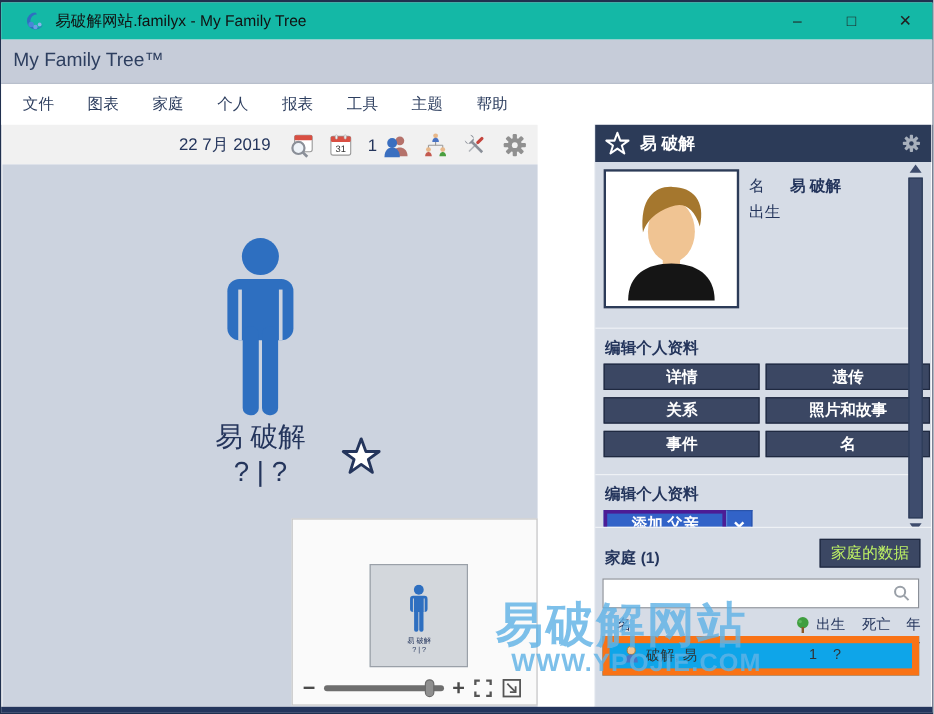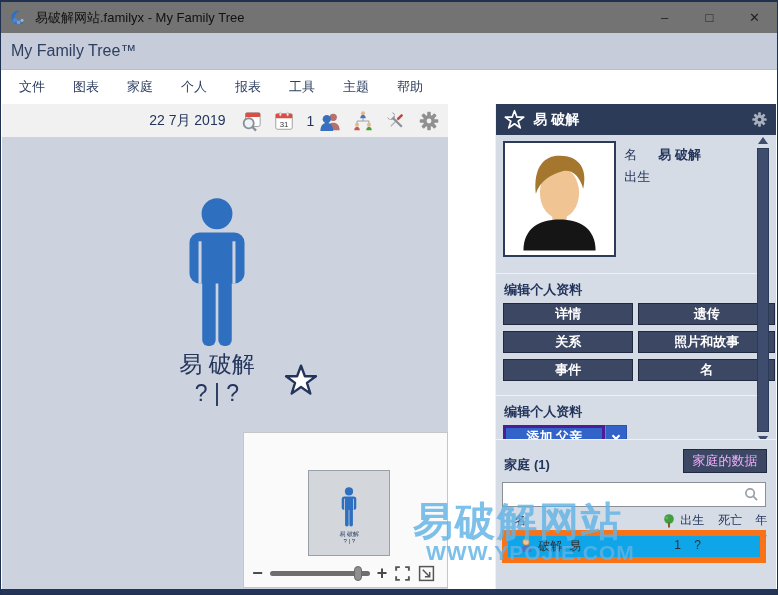--- a/index.html
+++ b/index.html
@@ -1,21 +1,21 @@
 <!DOCTYPE html>
 <html><head>
 <meta charset="utf-8">
 <style>
   * { margin:0; padding:0; box-sizing:border-box; }
   html,body { width:778px; height:595px; overflow:hidden; }
   body { font-family:"Liberation Sans", sans-serif; position:relative; background:#fff; }
   .window { position:absolute; inset:0; border:1px solid #20304f; border-top:2px solid #20304f; }
 
   
-  .titlebar { height:31px; background:#737373; display:flex; align-items:center; padding-left:9px; }
+  .titlebar { height:31px; background:#14b8a6; display:flex; align-items:center; padding-left:20px; }
   .app-logo { width:17px; height:17px; margin-right:8px; flex:none; }
   .title-text { font-size:13px; color:#111; }
   .win-controls { margin-left:auto; display:flex; }
   .win-btn { width:45px; height:31px; display:flex; align-items:center; justify-content:center; font-size:13px; color:#222; cursor:default; }
 
   
   .appheader { height:37px; background:#c6ccd9; border-bottom:1px solid #b8bfcc; display:flex; align-items:center; padding-left:10px; }
   .appheader span { font-size:16px; color:#2d3e5f; }
 
   
@@ -72,21 +72,21 @@
 
   
   .pscroll { position:absolute; right:6px; top:2px; width:14px; height:306px; }
   .pscroll .tri-up { width:0; height:0; border-left:5px solid transparent; border-right:5px solid transparent; border-bottom:7px solid #3e4c6d; margin:0 auto; }
   .pscroll .tri-down { width:0; height:0; border-left:5px solid transparent; border-right:5px solid transparent; border-top:7px solid #3e4c6d; margin:4px auto 0; }
   .pscroll .thumb { width:12px; height:284px; margin:4px auto 0; background:#3e4c6d; border:1px solid #2c3b58; }
 
   
   .family { position:absolute; left:0; right:0; bottom:0; height:150px; border-top:1px solid #eef1f5; }
   .family-title { position:absolute; left:8px; top:16px; font-size:13px; font-weight:bold; color:#24355c; }
-  .family-data-btn { position:absolute; right:9px; top:9px; width:84px; height:24px; background:#3b4763; border:1px solid #1f2940; color:#f0abfc; font-size:13px; display:flex; align-items:center; justify-content:center; }
+  .family-data-btn { position:absolute; right:9px; top:9px; width:84px; height:24px; background:#3b4763; border:1px solid #1f2940; color:#bef264; font-size:13px; display:flex; align-items:center; justify-content:center; }
   .search-box { position:absolute; left:6px; top:42px; right:10px; height:25px; background:#fff; border:1px solid #8a8f98; display:flex; align-items:center; }
   .search-input { flex:1; border:none; outline:none; height:100%; padding:0 6px; font-size:13px; background:transparent; }
   .search-icon { margin-right:6px; flex:none; }
   .tbl-header { position:absolute; left:0; top:72px; right:0; height:18px; font-size:12px; color:#24355c; }
   .tbl-header span, .tbl-header .hdr-icon { position:absolute; }
   .tbl-row { position:absolute; left:6px; right:10px; top:90px; height:33px; background:#0ea5e9; border:6px solid #f97316; font-size:12px; color:#333; }
   .tbl-row span { position:absolute; top:2px; }
 
   
   .watermark { position:absolute; left:412px; top:499px; color:rgba(96,178,229,0.82); pointer-events:none; z-index:50; }

